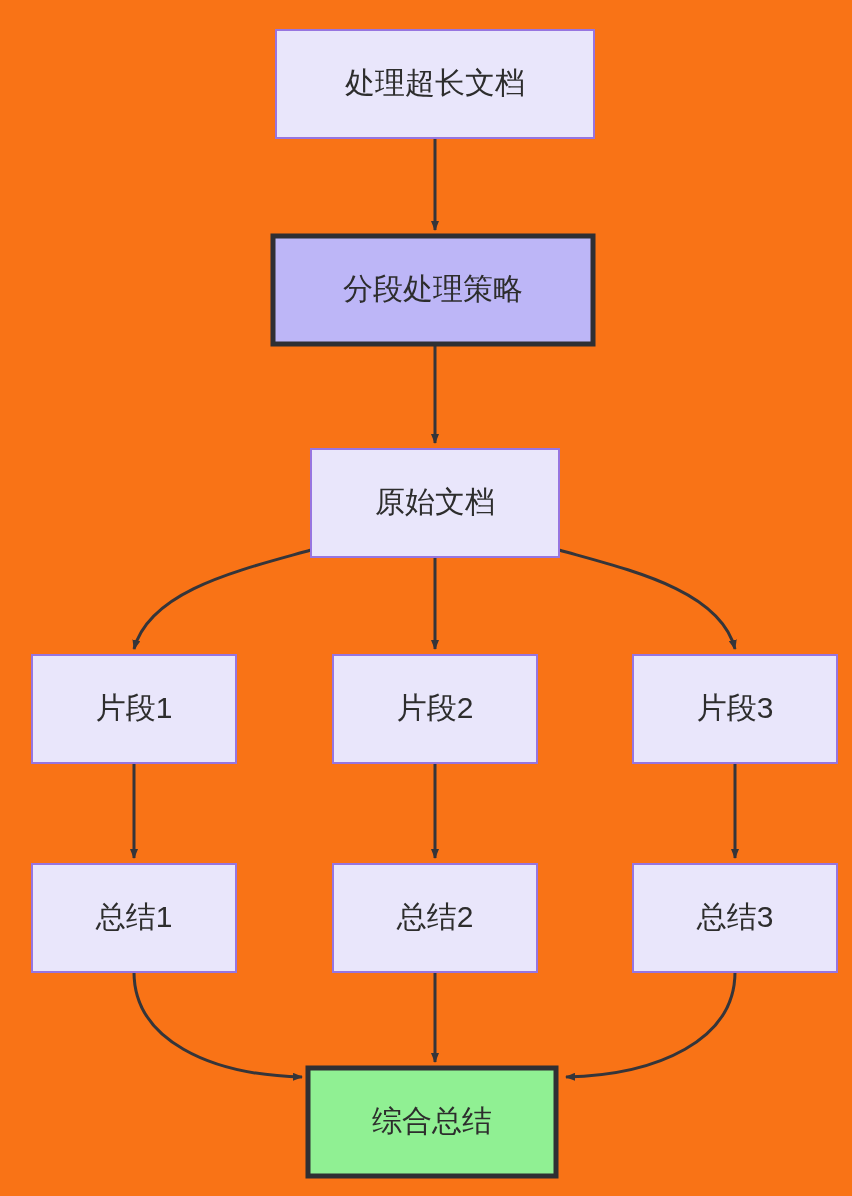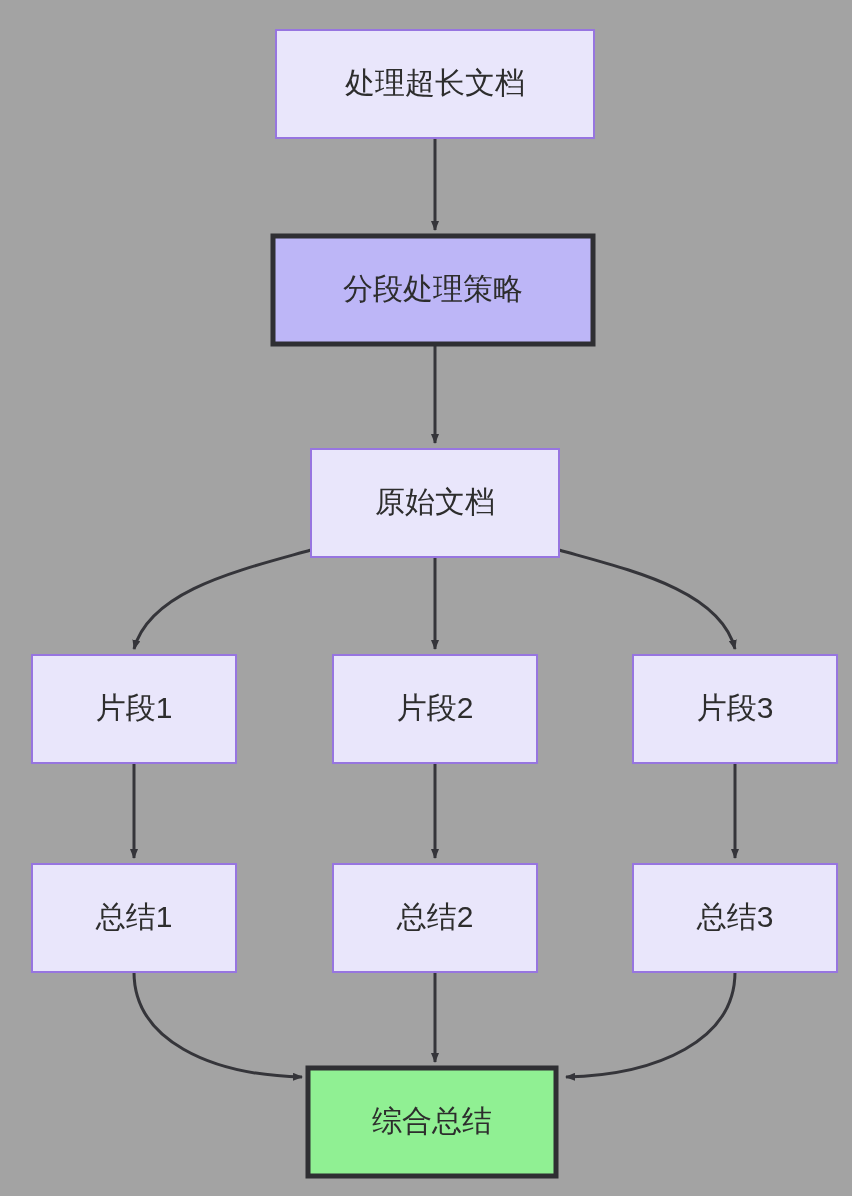--- a/index.html
+++ b/index.html
@@ -10,21 +10,21 @@
   body {
     width: 852px;
     height: 1196px;
     overflow: hidden;
     font-family: "Liberation Sans", "DejaVu Sans", sans-serif;
   }
   #diagram-root {
     position: relative;
     width: 852px;
     height: 1196px;
-    background: #a3a3a3;
+    background: #f97316;
   }
   svg#flow-svg {
     position: absolute;
     top: 0;
     left: 0;
     width: 852px;
     height: 1196px;
     display: block;
   }
   .node-rect {

